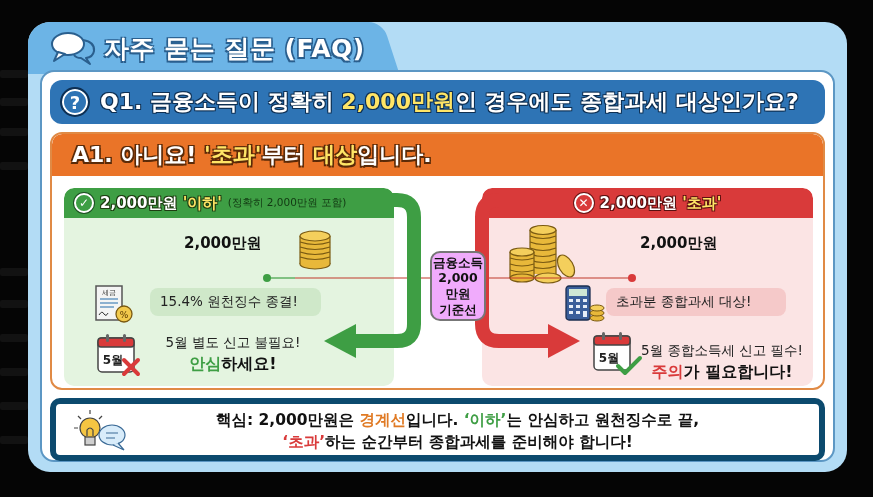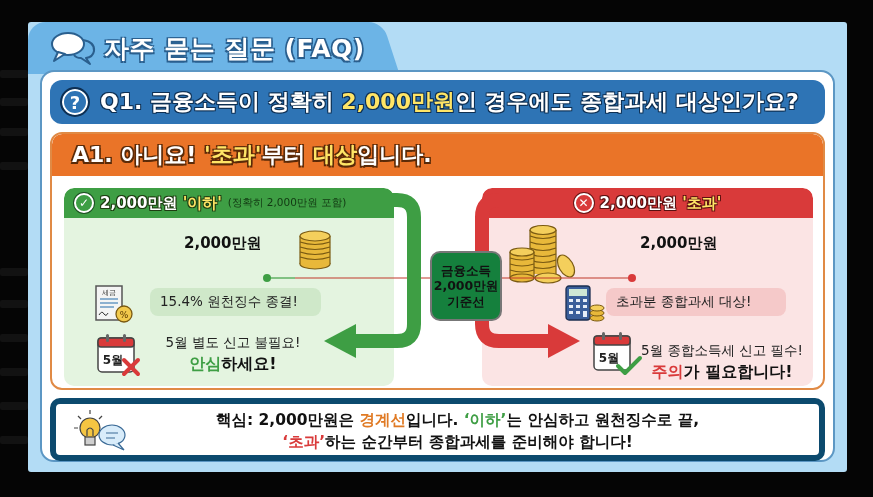--- a/index.html
+++ b/index.html
@@ -3,21 +3,21 @@
 <meta charset="utf-8">
 <style>
   * { box-sizing: border-box; margin: 0; padding: 0; }
   html, body { width: 873px; height: 497px; background: #050505; overflow: hidden; }
   body { position: relative; font-family: "DejaVu Sans", "Liberation Sans", sans-serif; }
 
   .bg-ghost { position: absolute; left: 0; width: 28px; height: 8px; background: #1a1a1a; border-radius: 2px; opacity: .6; }
 
   .card {
     position: absolute; left: 28px; top: 22px; width: 819px; height: 450px;
-    background: #b3dcf5; border-radius: 3px; overflow: hidden;
+    background: #b3dcf5; border-radius: 22px; overflow: hidden;
   }
   .tab {
     position: absolute; left: 0; top: 0; width: 345px; height: 52px;
     background: #6cb4e6; border-radius: 18px 22px 0 0;
   }
   .tab::after {
     content: ""; position: absolute; right: -18px; top: 0; width: 40px; height: 52px;
     background: #6cb4e6; transform: skewX(18deg); border-radius: 0 14px 0 0;
   }
   .tab-title {
@@ -91,22 +91,22 @@
   .pill-green { background: #cfe8c9; }
   .pill-red { background: #f5c9c9; }
 
   .msg { position: absolute; text-align: center; white-space: nowrap; }
   .msg .l1 { font-size: 13.5px; color: #222; }
   .msg .l2 { font-size: 16px; font-weight: bold; color: #111; margin-top: 2px; }
   .green-word { color: #3e9e44; }
   .red-word { color: #d93a3a; }
 
   .center-box {
-    position: absolute; left: 378px; top: 117px; width: 72px; height: 70px;
-    background: #15803d; border: 2px solid #777; border-radius: 10px; z-index: 5;
+    position: absolute; left: 378px; top: 117px; width: 56px; height: 70px;
+    background: #f0abfc; border: 2px solid #777; border-radius: 10px; z-index: 5;
     display: flex; flex-direction: column; align-items: center; justify-content: center;
     font-size: 12.5px; font-weight: bold; color: #111; line-height: 1.25; text-align: center;
   }
 
   .summary {
     position: absolute; left: 8px; top: 326px; width: 775px; height: 63px;
     border: 6px solid #0c4a6e; border-radius: 10px; background: #fff;
   }
   .summary-text {
     position: absolute; left: 60px; right: 20px; top: 6px; text-align: center;

